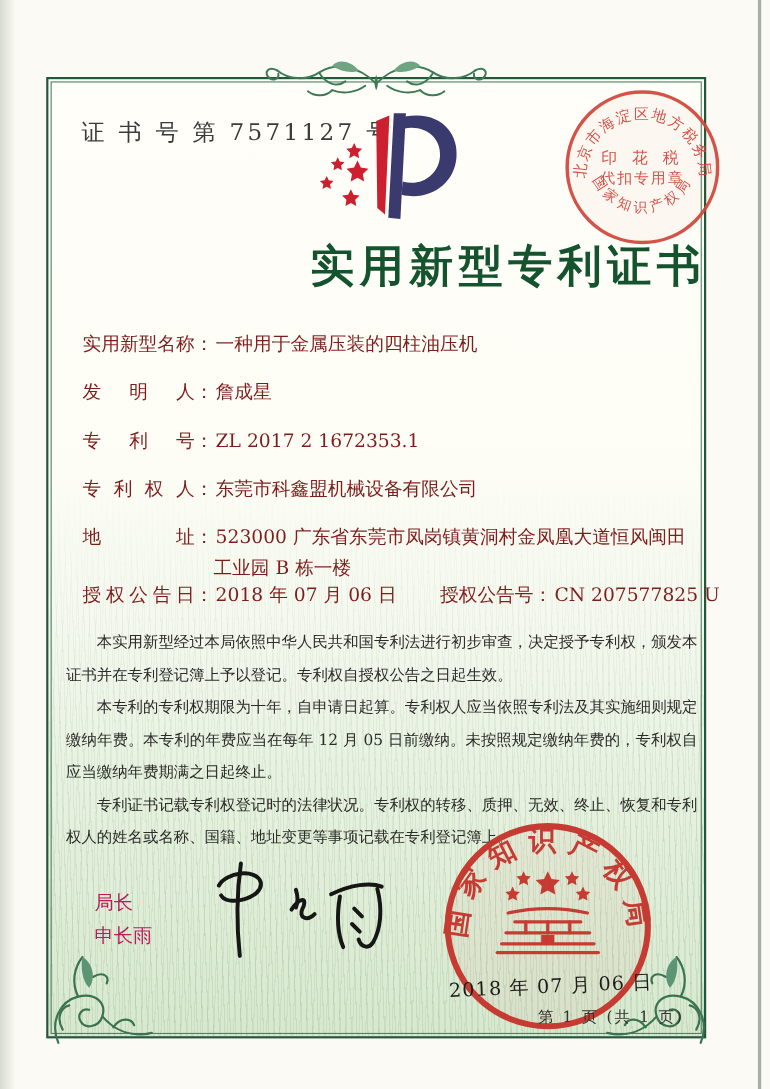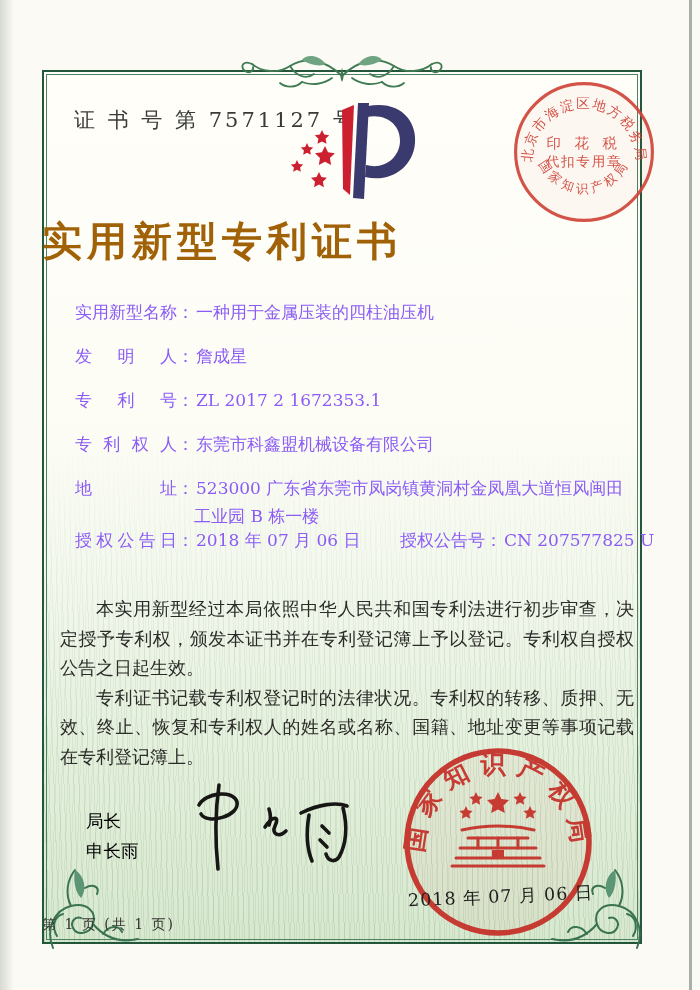--- a/index.html
+++ b/index.html
@@ -32,49 +32,49 @@
   }
   
   .ornament{position:absolute;pointer-events:none;}
   .orn-top{left:232px;top:48px;}
   .orn-bl{left:45px;top:868px;}
   .orn-br{left:549px;top:868px;}
   
   .cert-number{position:absolute;left:74px;top:106px;font-size:21px;letter-spacing:3px;color:#3a3a38;}
   .logo{position:absolute;left:280px;top:98px;}
   .title{
-    position:absolute;left:42px;top:214px;width:600px;text-align:left;
-    font-size:40px;font-weight:700;letter-spacing:5px;color:#a16207;
-  }
-  
-  .fields{position:absolute;left:75px;top:301px;width:562px;font-size:17px;color:#8b5cf6;}
+    position:absolute;left:42px;top:214px;width:600px;text-align:right;
+    font-size:40px;font-weight:700;letter-spacing:5px;color:#14532d;
+  }
+  
+  .fields{position:absolute;left:75px;top:301px;width:562px;font-size:17px;color:#7f1d1d;}
   .field-row{height:21px;margin-bottom:23px;position:relative;white-space:nowrap;}
   .field-row.addr{margin-bottom:7px;}
   .addr-line2{height:21px;margin:2px 0 3px 0;padding-left:119px;}
   .field-label{display:inline-block;width:102px;text-align:justify;text-align-last:justify;vertical-align:top;}
   .field-colon{display:inline-block;margin-right:0px;}
   .field-value{margin-left:2px;}
   .field-extra{position:absolute;left:325px;top:0;}
   .field-extra .field-label{width:85px;}
   
-  .body-text{position:absolute;left:60px;top:594px;width:574px;font-size:18px;line-height:29.5px;
+  .body-text{position:absolute;left:60px;top:570px;width:574px;font-size:14px;line-height:29.5px;
     text-align:justify;color:#2b2b28;}
   .body-text p{margin:0;text-indent:2em;}
   
-  .signer{position:absolute;left:86px;top:806px;font-size:17.5px;color:#000000;line-height:30px;}
+  .signer{position:absolute;left:86px;top:806px;font-size:17.5px;color:#be185d;line-height:30px;}
   .signature-svg{position:absolute;left:185px;top:775px;}
   
   .stamp-top{position:absolute;left:494px;top:62px;opacity:.92;}
   .seal-bottom{position:absolute;left:398px;top:742px;opacity:.95;}
   .seal-date{
     position:absolute;left:408px;top:884px;width:200px;font-size:17.5px;color:#1d1d1b;
     letter-spacing:1px;transform:rotate(-2.5deg);
   }
   
-  .footer-page{position:absolute;left:42px;top:916px;width:580px;text-align:left;
+  .footer-page{position:absolute;left:42px;top:916px;width:580px;text-align:right;
     font-size:14px;letter-spacing:2px;color:#33332f;}
   svg text{font-family:"DejaVu Serif","Liberation Serif",serif;}
 </style>
 </head>
 <body>
 
 <div class="scan-edge-left"></div>
 <div class="scan-edge-right"></div>
 
 <div class="frame">
@@ -174,20 +174,21 @@
   <div class="field-row">
     <span class="field-label">授权公告日</span><span class="field-colon">：</span><span class="field-value">2018 年 07 月 06 日</span>
     <span class="field-extra">
       <span class="field-label">授权公告号</span><span class="field-colon">：</span><span class="field-value">CN 207577825 U</span>
     </span>
   </div>
 </div>
 
 <div class="body-text">
   <p>本实用新型经过本局依照中华人民共和国专利法进行初步审查，决定授予专利权，颁发本证书并在专利登记簿上予以登记。专利权自授权公告之日起生效。</p>
+  <p>本专利的专利权期限为十年，自申请日起算。专利权人应当依照专利法及其实施细则规定缴纳年费。本专利的年费应当在每年 12 月 05 日前缴纳。未按照规定缴纳年费的，专利权自应当缴纳年费期满之日起终止。</p>
   <p>专利证书记载专利权登记时的法律状况。专利权的转移、质押、无效、终止、恢复和专利权人的姓名或名称、国籍、地址变更等事项记载在专利登记簿上。</p>
 </div>
 
 <div class="signer">
   <div>局长</div>
   <div>申长雨</div>
 </div>
 
 <svg class="signature-svg" width="175" height="100" viewBox="0 0 175 100">
   <g stroke="#161614" stroke-width="3.6" fill="none" stroke-linecap="round" stroke-linejoin="round">

